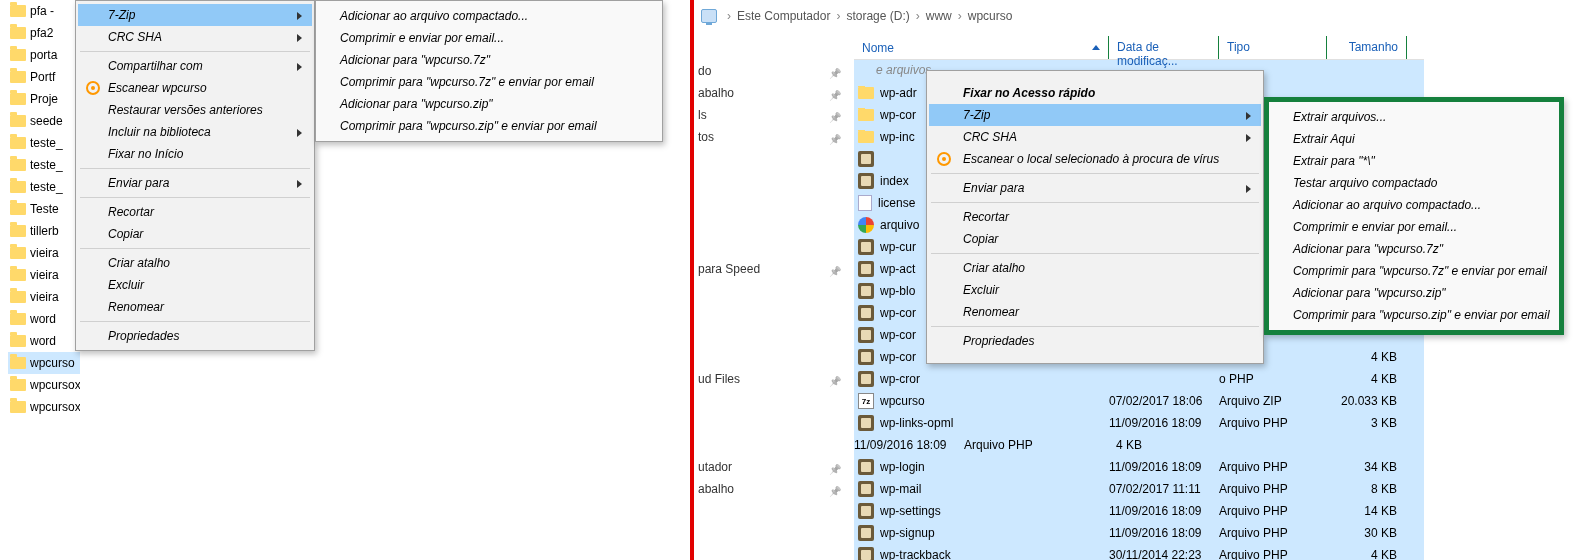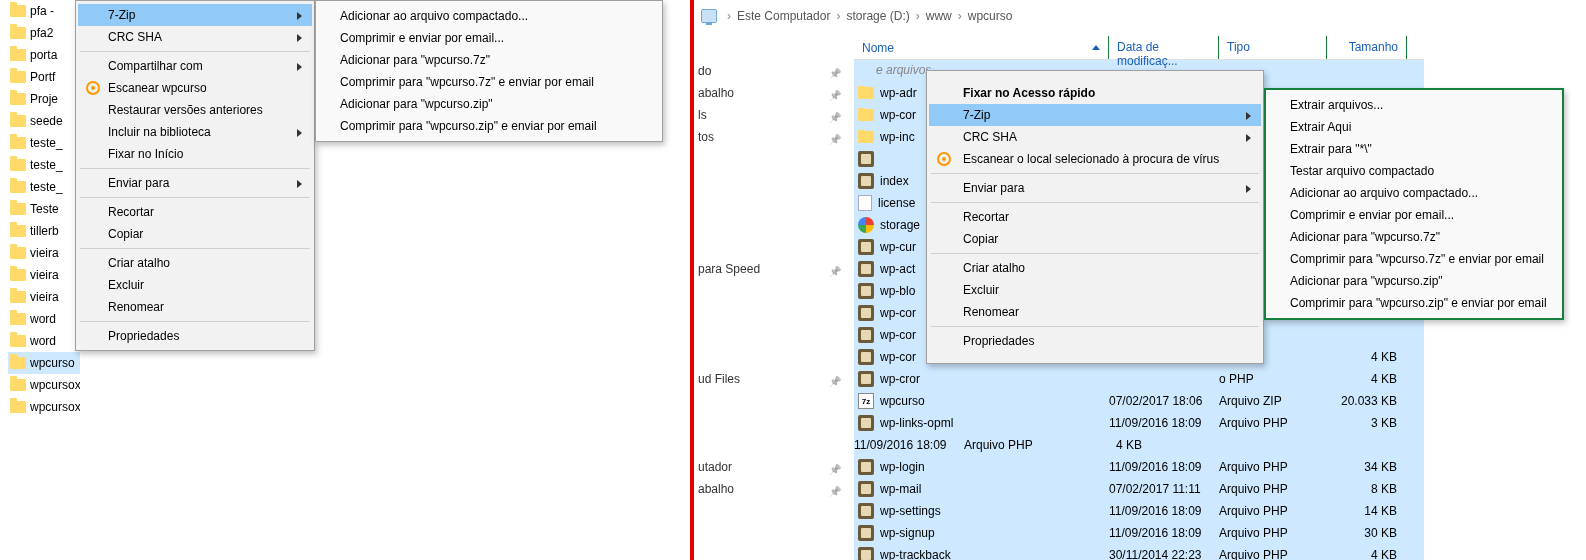--- a/index.html
+++ b/index.html
@@ -12,21 +12,21 @@
 .left-panel { position: absolute; left: 0; top: 0; width: 690px; height: 560px; }
 
 .tree { position: absolute; left: 8px; top: 0; width: 72px; }
 .tree-item { display: flex; align-items: center; height: 22px; gap: 4px; padding-left: 2px; white-space: nowrap; overflow: hidden; }
 .tree-item.selected { background: #cde8ff; }
 .folder-icon { width: 16px; height: 12px; background: #ffd96a; border-radius: 1px; position: relative; flex-shrink:0; }
 .folder-icon::before { content:""; position:absolute; top:-3px; left:0; width:7px; height:3px; background:#ffd96a; border-radius:1px 1px 0 0; }
 
 
 .ctx-left { position: absolute; left: 75px; top: 0; width: 240px; background:#f2f2f2; border:1px solid #a0a0a0; padding:3px 2px; box-shadow:2px 3px 6px rgba(0,0,0,.25);}
-.ctx-item { height: 22px; display:flex; align-items:center; padding:0 28px 0 30px; position:relative; cursor:default;}
+.ctx-item { height: 22px; display:flex; align-items:center; padding:0 28px 0 30px; position:relative; cursor:default;font-style:italic;}
 .ctx-item.hover { background:#91c9f7;}
 .ctx-arrow::after { content:""; position:absolute; right:10px; top:8px; border-left:5px solid #333; border-top:4px solid transparent; border-bottom:4px solid transparent;}
 .ctx-sep { height:1px; background:#d0d0d0; margin:3px 2px;}
 .ctx-icon-orange { position:absolute; left:8px; top:4px; width:14px; height:14px; border:2px solid #ff9800; border-radius:50%;}
 .ctx-icon-orange::after { content:""; position:absolute; left:3px; top:3px; width:4px; height:4px; background:#ff9800; border-radius:50%;}
 
 
 .sub-left { position: absolute; left: 315px; top: 0; width: 348px; background:#f9f9f9; border:1px solid #a0a0a0; padding:4px 2px; box-shadow:2px 3px 6px rgba(0,0,0,.25);}
 .sub-left .ctx-item { padding-left:22px;}
 
@@ -64,21 +64,21 @@
 .html-icon { width:16px; height:16px; border-radius:50%; background:conic-gradient(#ea4335 0 25%,#fbbc05 0 50%,#34a853 0 75%,#4285f4 0); flex-shrink:0;}
 .zip-icon { width:16px; height:16px; background:#fff; border:1px solid #888; flex-shrink:0; display:flex; align-items:center; justify-content:center; font-size:8px; font-weight:bold;}
 .zip-icon::before { content:"7z";}
 .fold-icon { width:16px; height:12px; background:#ffd96a; border-radius:1px; flex-shrink:0; position:relative;}
 .fold-icon::before { content:""; position:absolute; top:-3px; left:0; width:7px; height:3px; background:#ffd96a; border-radius:1px 1px 0 0;}
 
 
 .ctx-right { position:absolute; left:232px; top:70px; width:338px; background:#f2f2f2; border:1px solid #a0a0a0; padding:11px 2px; box-shadow:2px 3px 6px rgba(0,0,0,.25); z-index:5;}
 .ctx-right .ctx-item { padding-left:34px;}
 .ctx-right .ctx-item.bold { font-weight:bold;}
-.sub-right { position:absolute; left:570px; top:88px; width:300px; background:#f9f9f9; border:2px solid #15803d; padding:4px 2px; box-shadow:2px 3px 6px rgba(0,0,0,.25); z-index:6;}
+.sub-right { position:absolute; left:570px; top:97px; width:300px; background:#f9f9f9; border:5px solid #15803d; padding:4px 2px; box-shadow:2px 3px 6px rgba(0,0,0,.25); z-index:6;}
 .sub-right .ctx-item { padding-left:22px; white-space:nowrap;}
 </style>
 </head>
 <body>
 
 <div class="left-panel">
   <div class="tree" id="left-tree">
       <div class="tree-item">
         <span class="folder-icon"></span>
         <span>pfa -</span>
@@ -378,21 +378,21 @@
             <span class="txt-icon"></span>
             <span>license</span>
           </div>
           <div class="cell-date"></div>
           <div class="cell-type"></div>
           <div class="cell-size"></div>
         </div>
         <div class="file-row">
           <div class="cell-name">
             <span class="html-icon"></span>
-            <span>storage</span>
+            <span>arquivo</span>
           </div>
           <div class="cell-date"></div>
           <div class="cell-type"></div>
           <div class="cell-size"></div>
         </div>
         <div class="file-row">
           <div class="cell-name">
             <span class="php-icon"></span>
             <span>wp-cur</span>
           </div>

